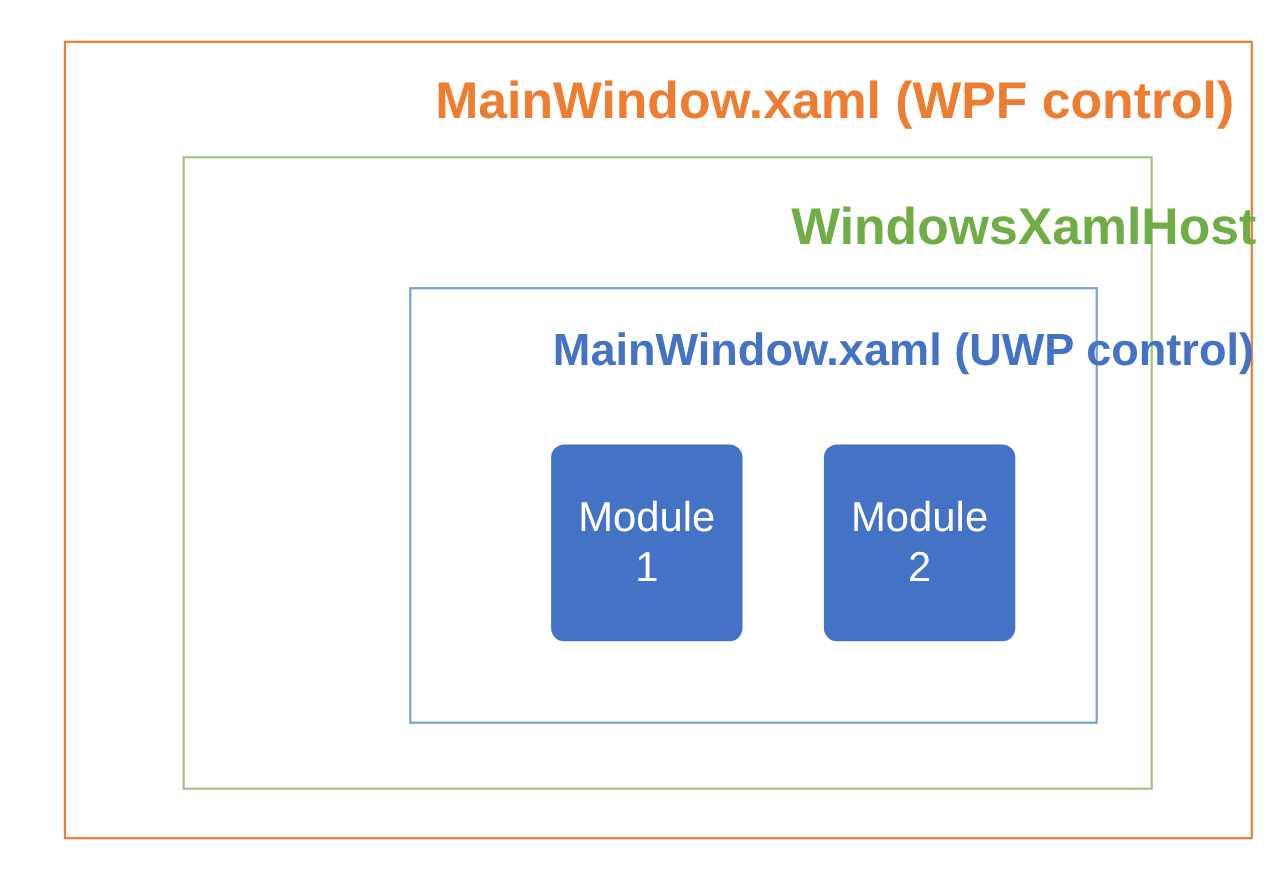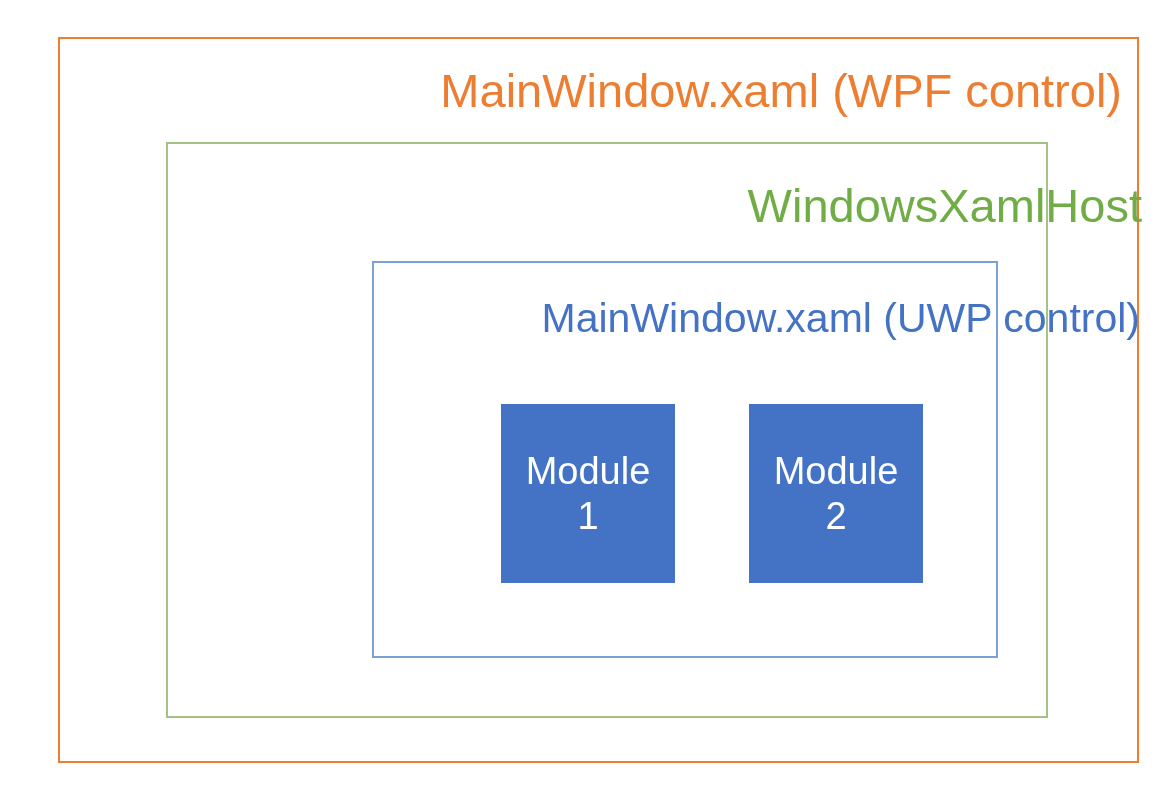--- a/index.html
+++ b/index.html
@@ -55,21 +55,21 @@
     box-sizing: border-box;
     border: 2px solid #7BA1D4;
     background: transparent;
   }
 
   
   .label {
     position: absolute;
     white-space: nowrap;
     line-height: 1.05;
-    font-weight: 400;
+    font-weight: 700;
   }
   .label-outer {
     right: 44px;
     top: 66px;
     font-size: 47px;
     color: #ED7D31;
   }
   .label-middle {
     right: 24px;
     top: 181px;
@@ -92,20 +92,21 @@
     box-sizing: border-box;
     background: #4472C4;
     display: flex;
     flex-direction: column;
     align-items: center;
     justify-content: center;
     color: #FFFFFF;
     font-size: 38px;
     line-height: 1.18;
     text-align: center;
+    border-radius: 12px;
   }
   .module-1 { left: 501px; }
   .module-2 { left: 749px; }
 
   .module-line { display: block; }
 </style>
 </head>
 <body>
 
 <div id="canvas">

